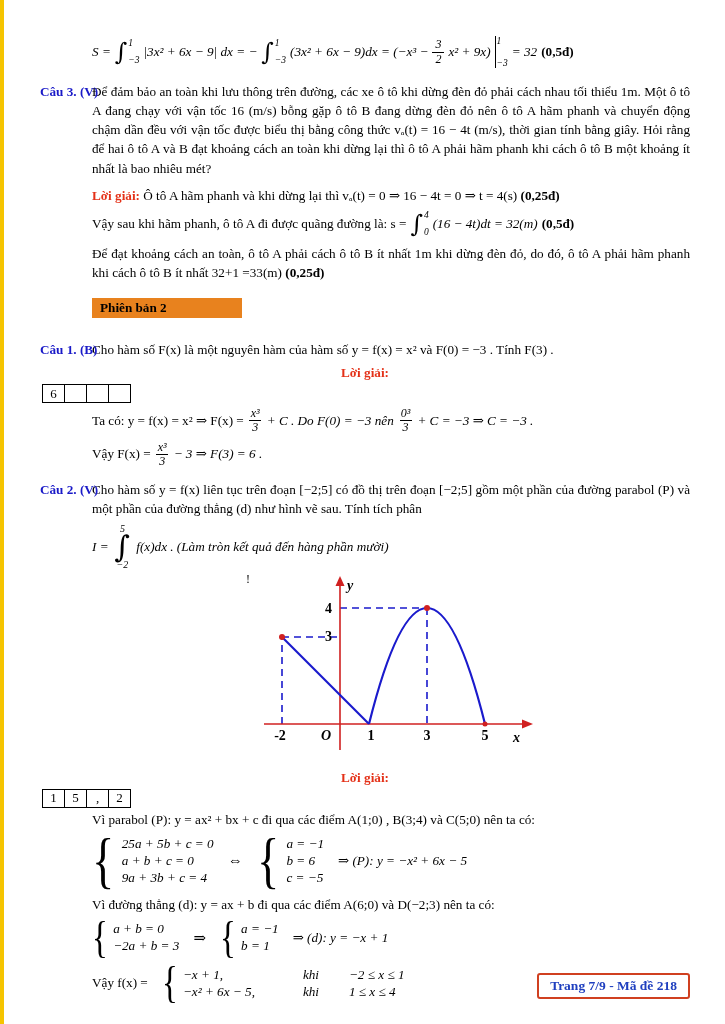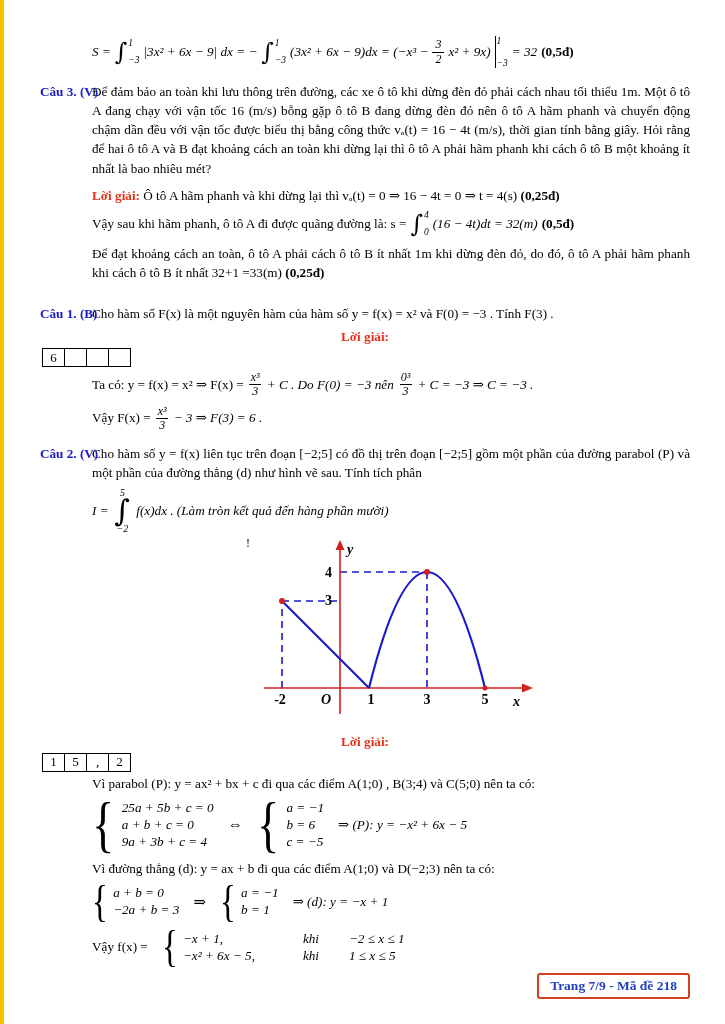--- a/index.html
+++ b/index.html
@@ -141,20 +141,21 @@
         </span>
       <span class="it">(16 − 4t)dt = 32(m)</span>
       <span class="score">(0,5đ)</span>
     </div>
 
     <div class="plain" style="margin-top:6px;">
       <span>Để đạt khoảng cách an toàn, ô tô A phải cách ô tô B ít nhất 1m khi dừng đèn đỏ, do đó, ô tô A phải hãm phanh khi cách ô tô B ít nhất 32+1 =33(m)</span>
       <span class="score">(0,25đ)</span>
     </div>
 
+    <div class="version-bar">Phiên bản 2</div>
 
     <div class="q" style="margin-top:22px;">
       <span class="qlabel">Câu 1. (B)</span>
       <span class="qbody q1line">Cho hàm số F(x) là một nguyên hàm của hàm số  y = f(x) = x²  và  F(0) = −3 . Tính  F(3) .</span>
     </div>
 
     <div class="center-sol">
       <span class="sol-label">Lời giải:</span>
     </div>
 
@@ -274,21 +275,21 @@
         <span class="rows">
           <span>a = −1</span>
           <span>b = 6</span>
           <span>c = −5</span>
         </span>
       </span>
       <span class="it">⇒ (P): y = −x² + 6x − 5</span>
     </div>
 
     <div class="plain" style="margin-top:4px;">
-      <span>Vì đường thẳng (d): y = ax + b  đi qua các điểm  A(1;0) và D(−2;3) nên ta có:</span>
+      <span>Vì đường thẳng (d): y = ax + b  đi qua các điểm  A(6;0) và D(−2;3) nên ta có:</span>
     </div>
 
     <div class="sysline">
       <span class="sys">
         <span class="brace b2">{</span>
         <span class="rows">
           <span>a + b = 0</span>
           <span>−2a + b = 3</span>
         </span>
       </span>
@@ -309,21 +310,21 @@
         <span class="brace b2">{</span>
         <span class="rows">
           <span class="pwrow">
             <span>−x + 1,</span>
             <span>khi</span>
             <span>−2 ≤ x ≤ 1</span>
           </span>
           <span class="pwrow">
             <span>−x² + 6x − 5,</span>
             <span>khi</span>
-            <span>1 ≤ x ≤ 5</span>
+            <span>1 ≤ x ≤ 4</span>
           </span>
         </span>
       </span>
     </div>
 
   </div>
 
   <div class="footer-badge">
     <span>Trang 7/9 - Mã đề 218</span>
   </div>

